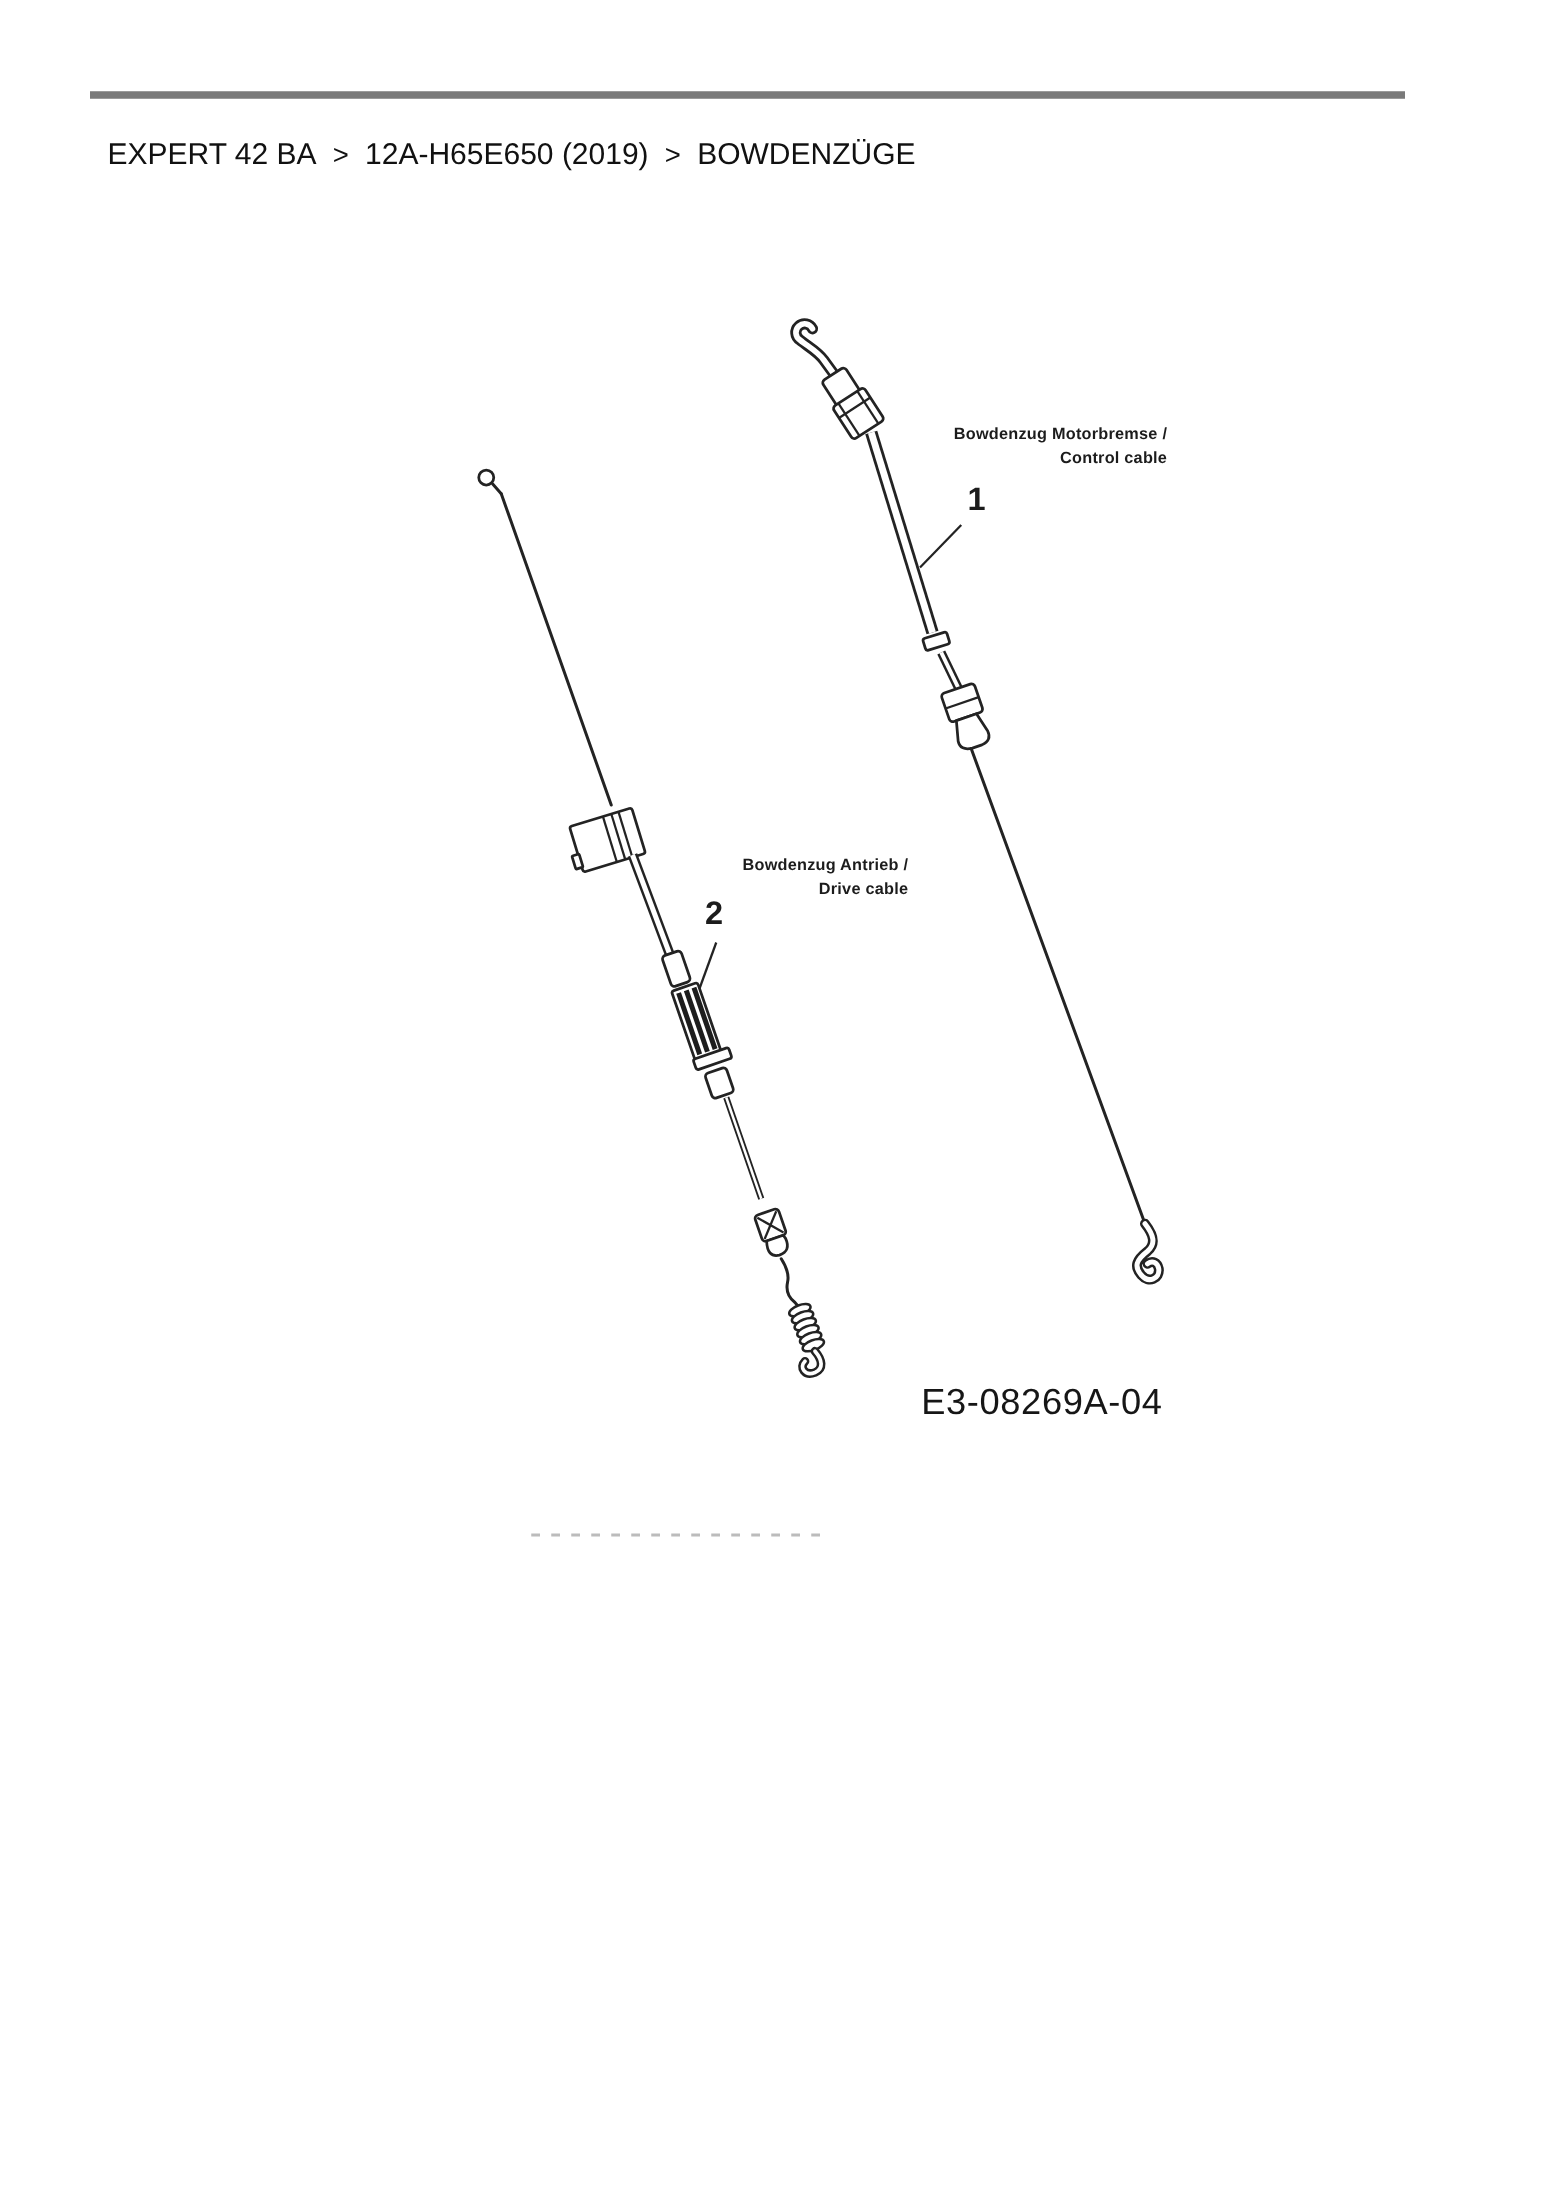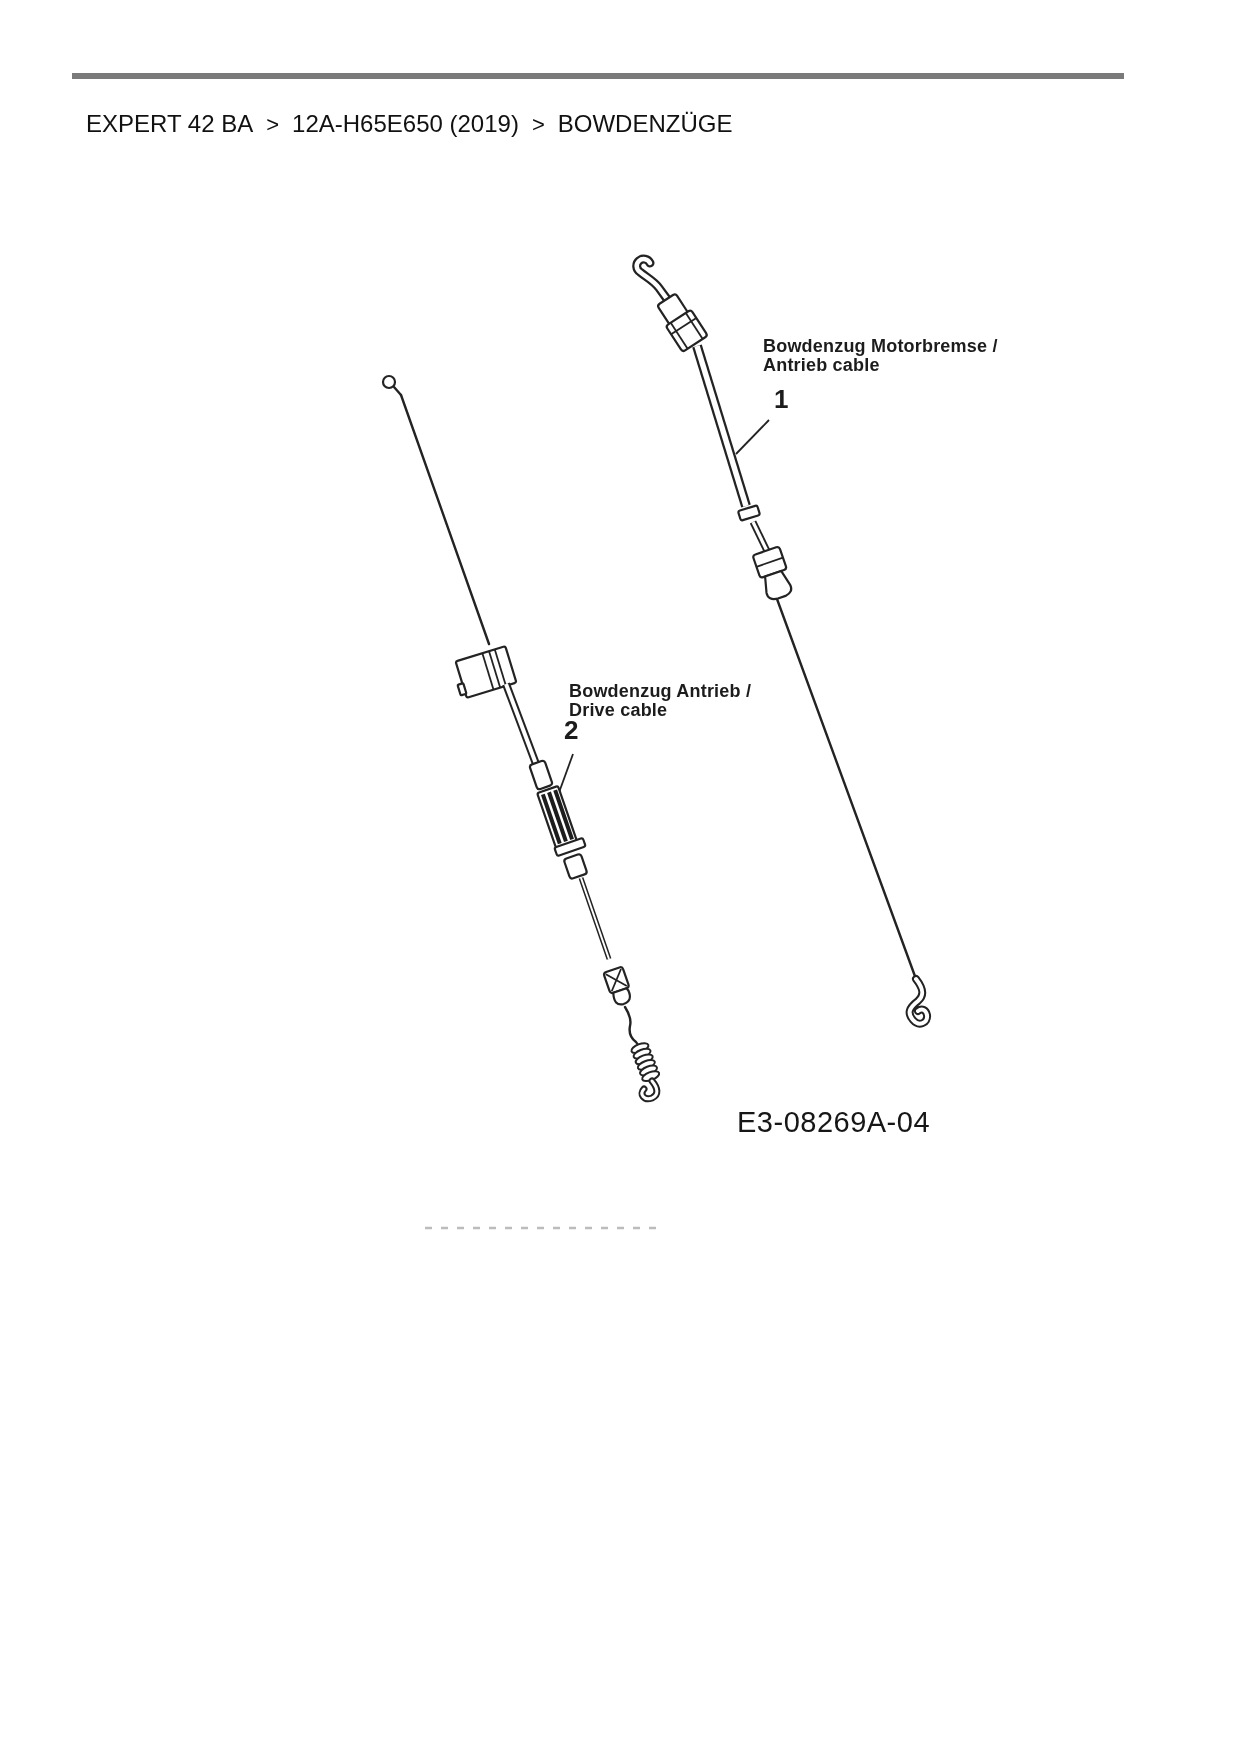--- a/index.html
+++ b/index.html
@@ -9,24 +9,24 @@
   .top-rule { position:absolute; left:72px; top:73px; width:1091px; height:6px; background:#7a7a7a; }
 
   .breadcrumb { position:absolute; left:86px; top:109px; display:flex; align-items:baseline;
                 font-size:24px; line-height:30px; color:#111111; white-space:nowrap; }
   .breadcrumb .crumb { color:#111111; }
   .breadcrumb .sep { margin:0 13px; font-size:22px; color:#111111; }
 
   .diagram { position:absolute; inset:0; }
   svg.artwork { position:absolute; left:0; top:0; width:1240px; height:1754px; display:block; }
 
-  .callout { position:absolute; font-size:18px; font-weight:600; letter-spacing:0.2px;
-             line-height:19px; color:#1c1c1c; white-space:nowrap; }
+  .callout { position:absolute; font-size:13px; font-weight:600; letter-spacing:0.2px;
+             line-height:19px; color:#1c1c1c; white-space:nowrap;text-align:right; }
   .callout-1 { left:763px; top:337px; }
-  .callout-2 { left:569px; top:682px; }
+  .callout-2 { left:594px; top:682px; }
 
   .callout-num { position:absolute; font-size:26px; font-weight:700; color:#1c1c1c; }
   .num-1 { left:774px; top:384px; }
   .num-2 { left:564px; top:715px; }
 
   .drawing-code { position:absolute; left:737px; top:1106px; font-size:29px; font-weight:500;
                   letter-spacing:0.5px; color:#161616; white-space:nowrap; }
 
   
   .tube-out { stroke:#232323; fill:none; stroke-linejoin:round; }
@@ -154,21 +154,21 @@
 
         <path class="tube-out" stroke-width="7" stroke-linecap="round" d="M652 1081 c6 7 7 14 0 17 c-8 3 -13 -4 -8 -9"></path>
         <path class="tube-in" stroke-width="3" stroke-linecap="round" d="M652 1081 c6 7 7 14 0 17 c-8 3 -13 -4 -8 -9"></path>
       </g>
 
       <line x1="425" y1="1228" x2="660" y2="1228" stroke="#bcbcbc" stroke-width="2.5" stroke-dasharray="7 9"></line>
     </svg>
 
     <div class="callout callout-1">
       <div>Bowdenzug Motorbremse /</div>
-      <div>Antrieb cable</div>
+      <div>Control cable</div>
     </div>
     <div class="callout-num num-1">1</div>
 
     <div class="callout callout-2">
       <div>Bowdenzug Antrieb /</div>
       <div>Drive cable</div>
     </div>
     <div class="callout-num num-2">2</div>
 
     <div class="drawing-code">E3-08269A-04</div>

